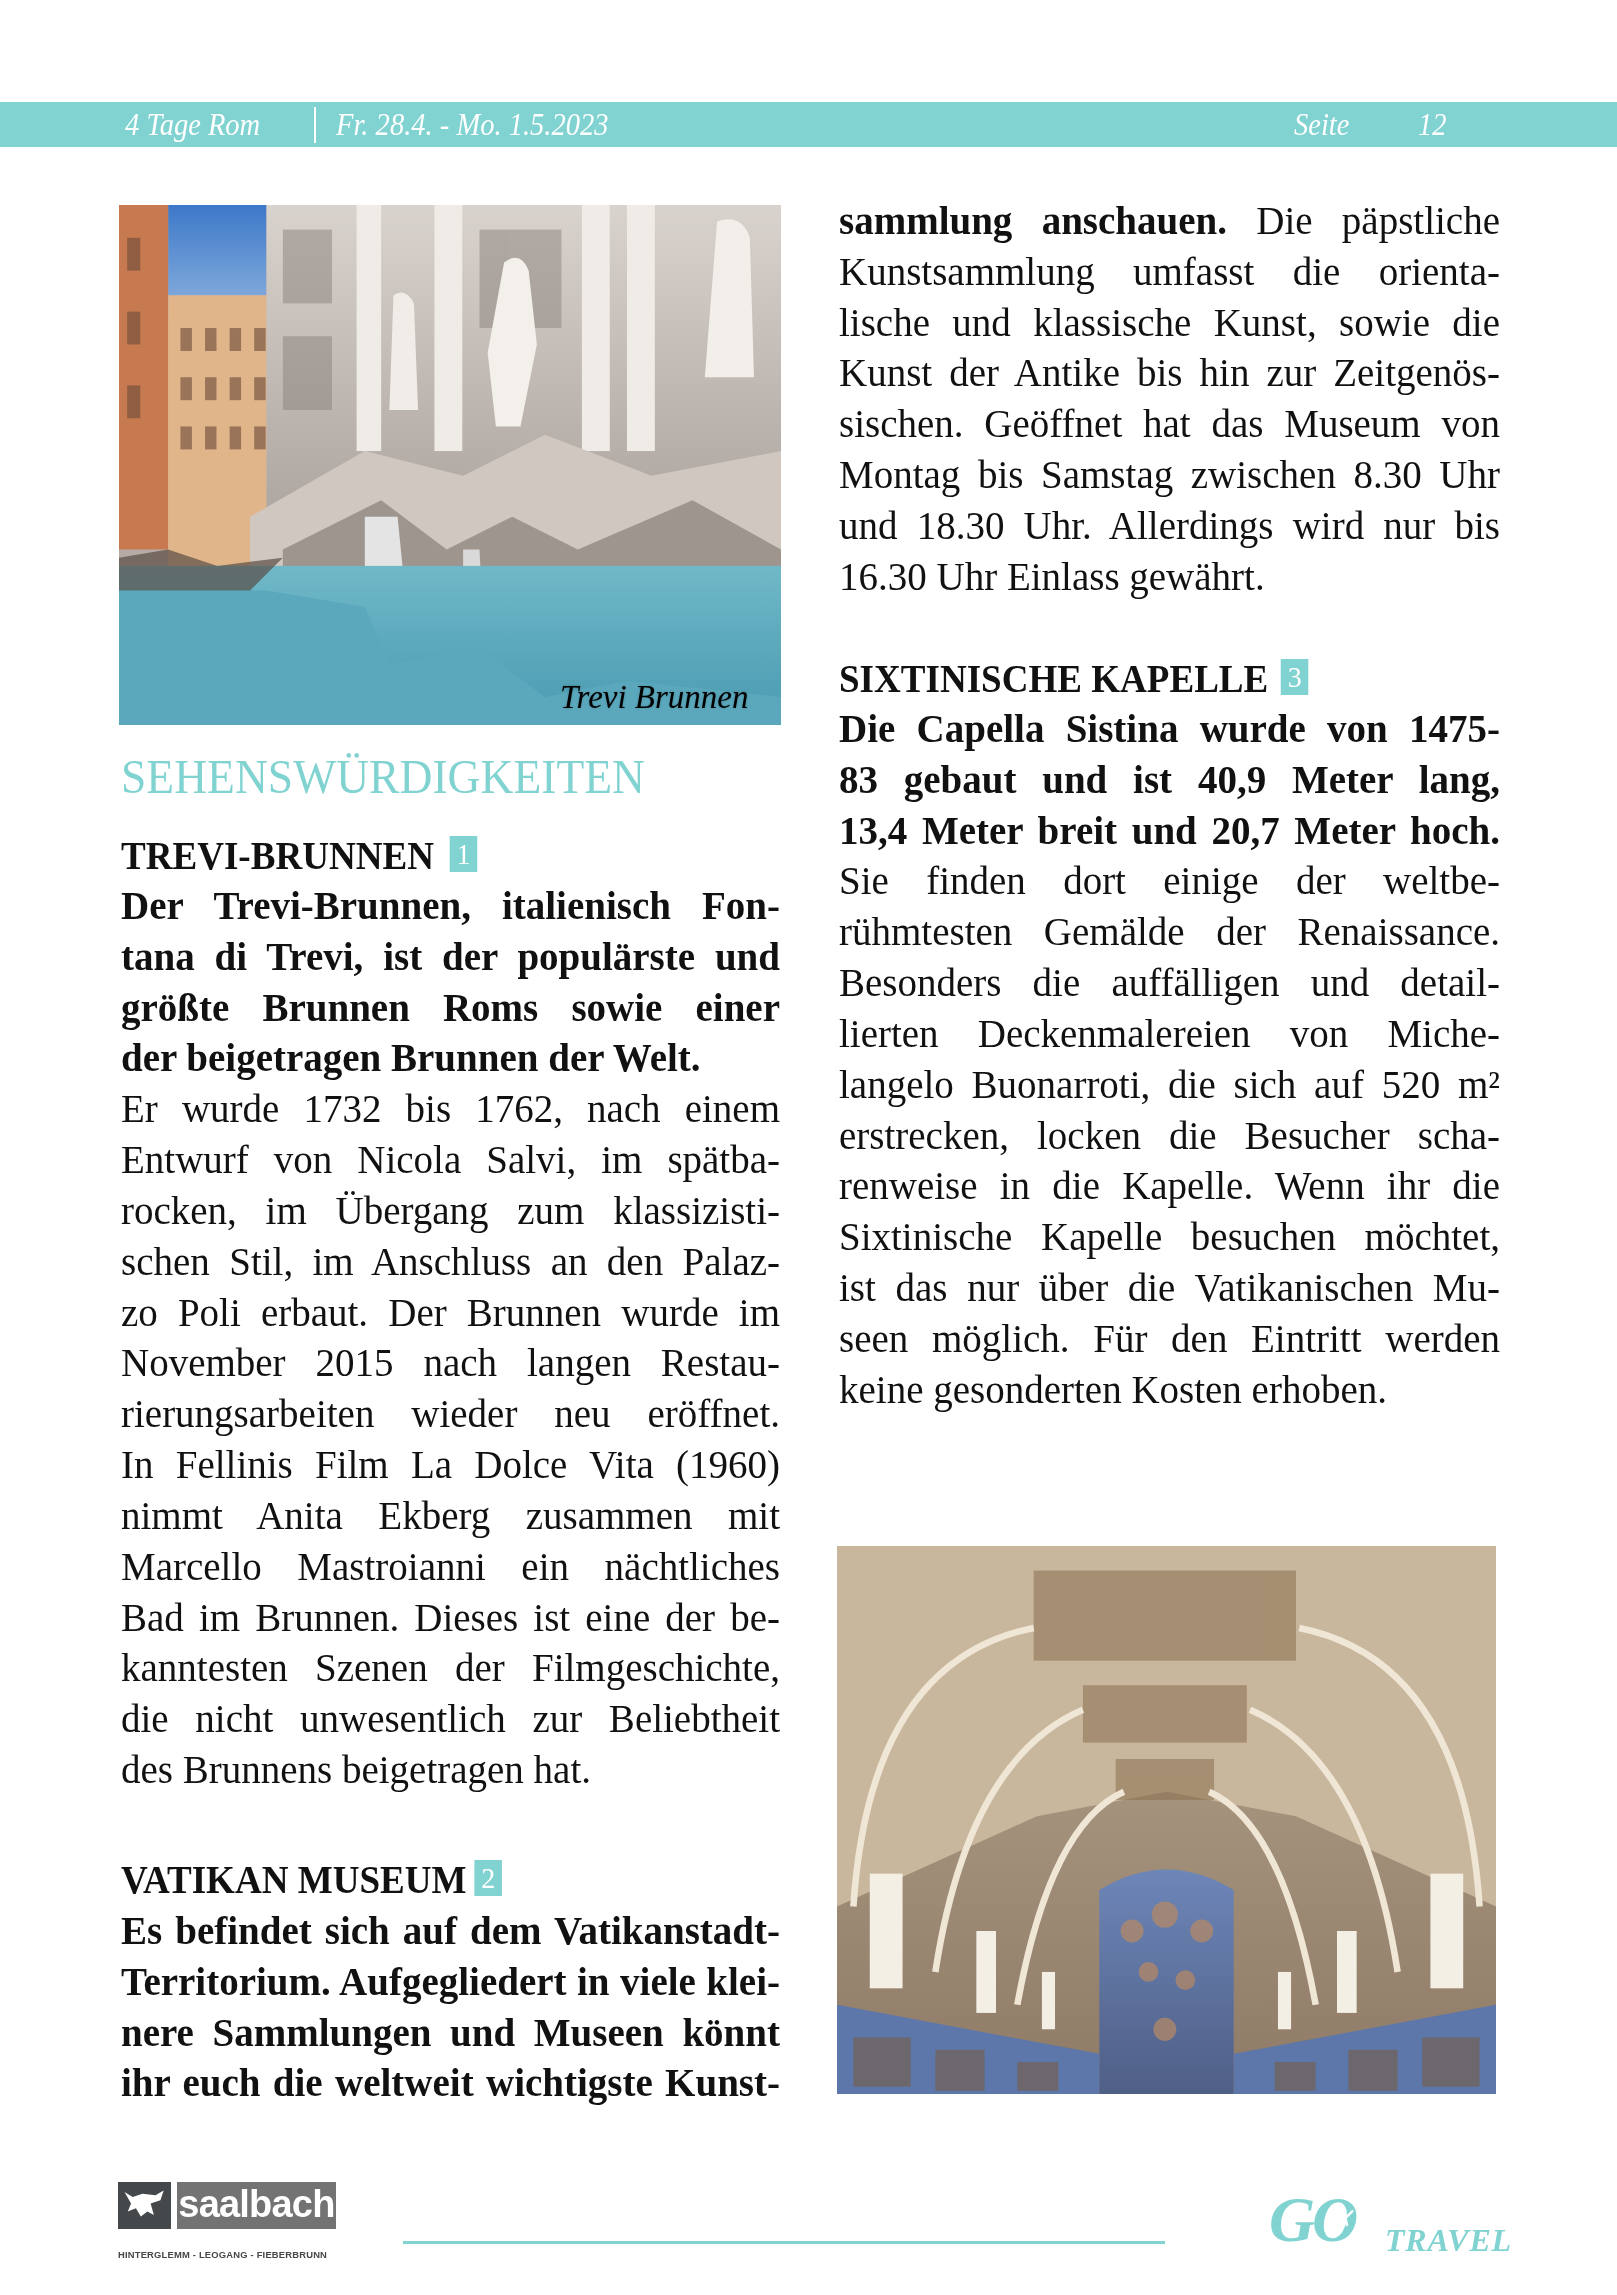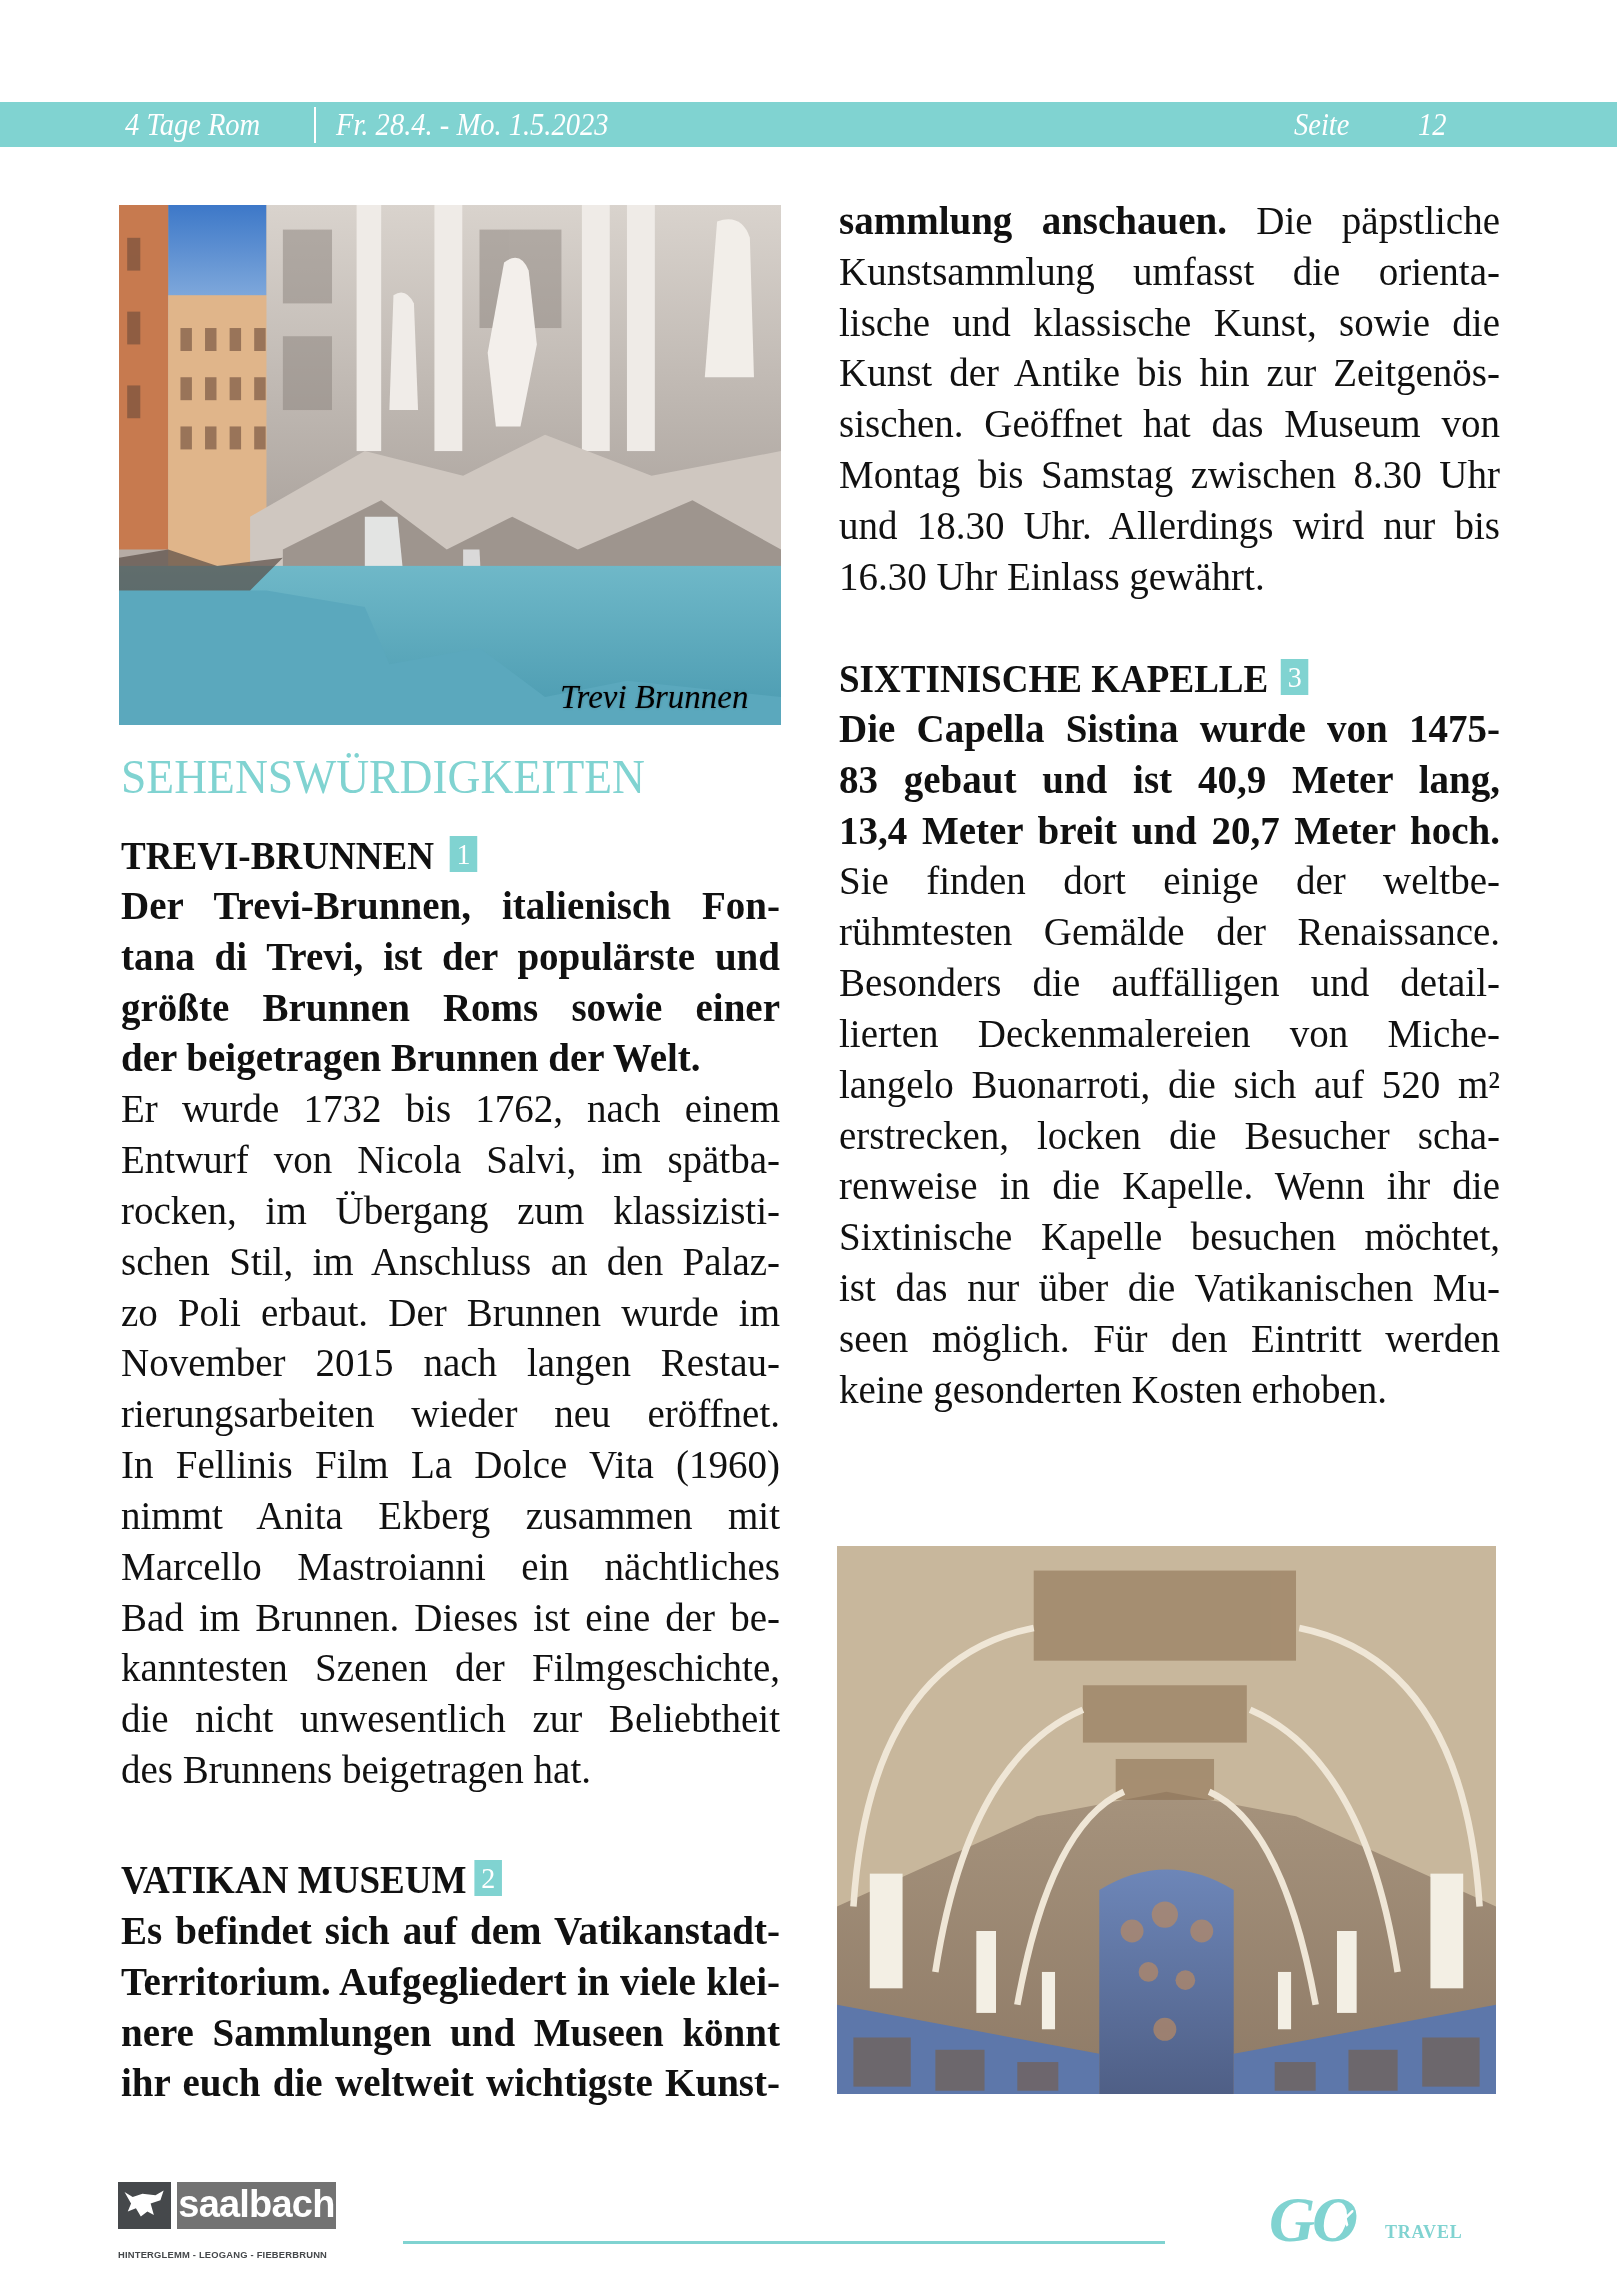--- a/index.html
+++ b/index.html
@@ -25,21 +25,21 @@
   .sub-title { position: absolute; font-weight: bold; font-size: 39px; line-height: 51px; white-space: nowrap; transform: scaleX(0.95); transform-origin: left; }
   .badge { display: inline-block; background: #80d3d1; color: #ffffff; font-weight: normal; font-size: 29.5px; line-height: 36px; height: 36px; padding: 0 7.4px; margin-left: 16.4px; vertical-align: 4.9px; }
 
   
   .footer-line { position: absolute; left: 403px; top: 2241px; width: 762px; height: 3.3px; background: #80d3d1; }
   .saalbach-icon-box { position: absolute; left: 118px; top: 2182px; width: 53px; height: 47px; background: #45484b; }
   .saalbach-word-box { position: absolute; left: 177px; top: 2182px; width: 159px; height: 47px; background: #737373; color: #fff;
                        font-family: "Liberation Sans", sans-serif; font-weight: bold; font-size: 38px; line-height: 44px; text-align: center; letter-spacing: -0.8px; }
   .saalbach-sub { position: absolute; left: 118px; top: 2232px; width: 221px; font-family: "Liberation Sans", sans-serif; font-weight: bold; font-size: 9.4px; color: #45484b; letter-spacing: 0.2px; white-space: nowrap; margin-top: 17px; }
   .go-logo { position: absolute; left: 1269px; top: 2187px; color: #80d3d1; font-family: "Liberation Serif", serif; font-style: italic; font-weight: bold; font-size: 64px; line-height: 66px; letter-spacing: -3.3px; }
-  .go-travel { position: absolute; left: 1385px; top: 2222px; color: #80d3d1; font-family: "Liberation Serif", serif; font-weight: bold; font-size: 18px; letter-spacing: 0.8px; }
+  .go-travel { position: absolute; left: 1385px; top: 2222px; color: #80d3d1; font-family: "Liberation Serif", serif; font-style: italic; font-weight: bold; font-size: 32px; letter-spacing: 0.8px; }
 </style>
 </head>
 <body>
 
 <div class="header-band"></div>
 <div class="hdr-text" style="left:125px;">4 Tage Rom</div>
 <div class="hdr-sep"></div>
 <div class="hdr-text" style="left:336px;">Fr. 28.4. - Mo. 1.5.2023</div>
 <div class="hdr-text" style="left:1294px;">Seite</div>
 <div class="hdr-text" style="left:1418px;">12</div>

